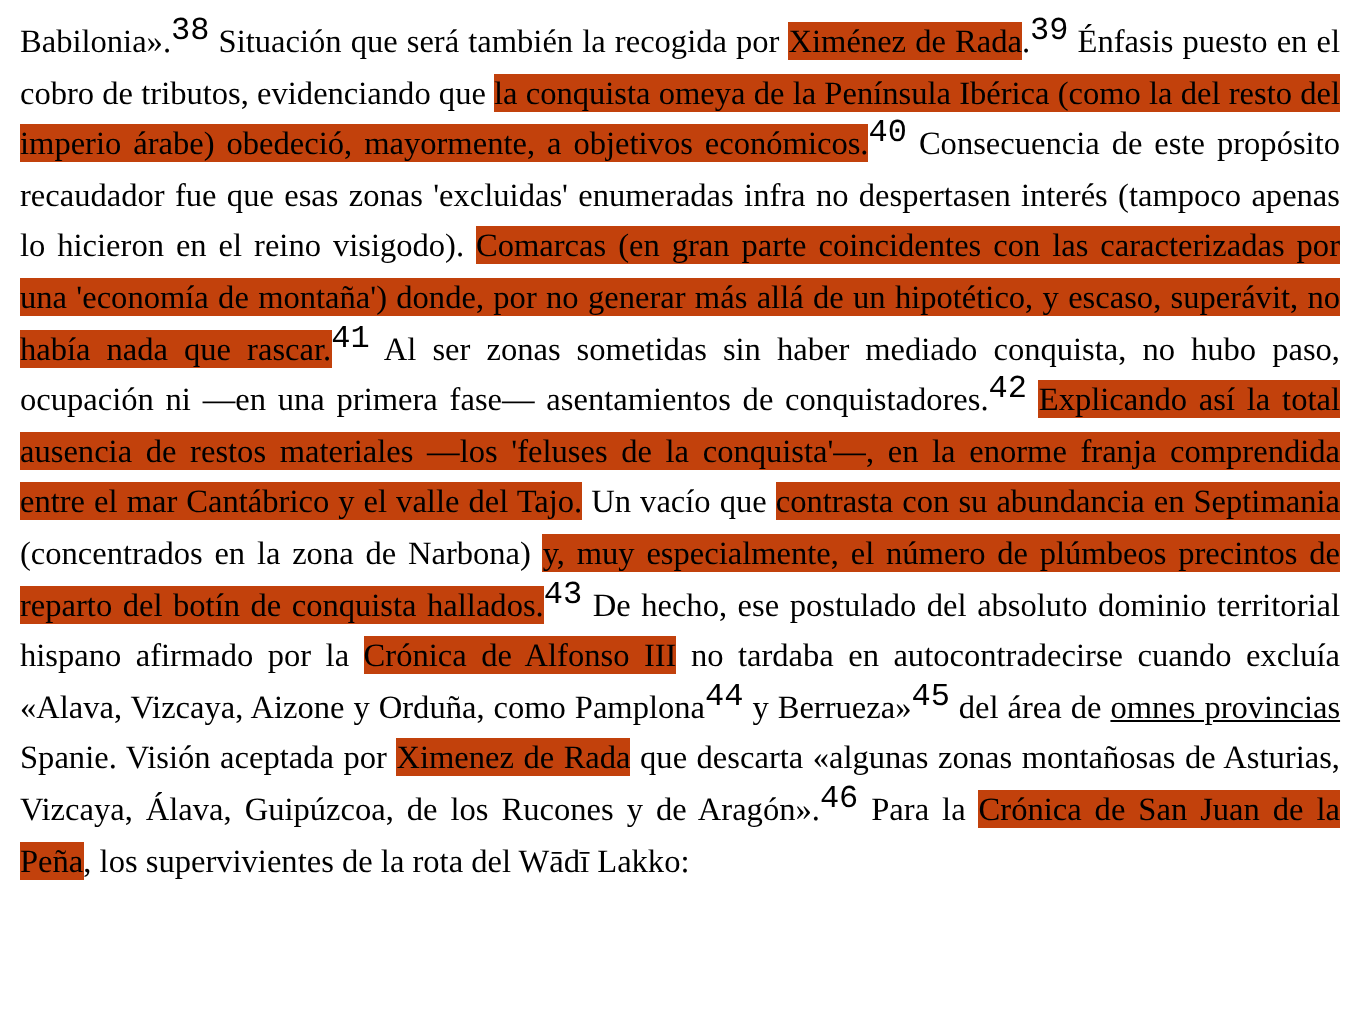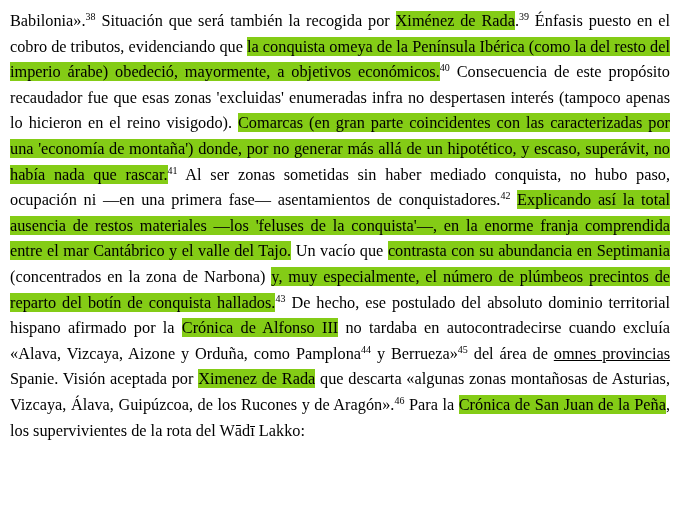--- a/index.html
+++ b/index.html
@@ -22,33 +22,34 @@
   }
   .para {
     margin: 0;
     font-size: 16.3px;
     line-height: 25.6px;
     text-align: justify;
     text-justify: inter-word;
     hyphens: none;
   }
   .hl {
-    background-color: #84cc16;
+    background-color: #c2410c;
     box-decoration-break: clone;
     -webkit-box-decoration-break: clone;
   }
   .it {
   }
   .ul {
     text-decoration: underline;
   }
   sup {
-    font-size: 10px;
+    font-size: 16px;
     line-height: 0;
     vertical-align: super;
+    font-family: Liberation Mono, monospace;
   }
 </style>
 </head>
 <body>
 
 <div class="page">
   <p class="para"><span>Babilonia».</span><sup>38</sup><span> Situación que será también la recogida por </span><span class="hl">Ximénez de Rada</span><span>.</span><sup>39</sup><span> Énfasis puesto en el cobro de tributos, evidenciando que </span><span class="hl">la conquista omeya de la Península Ibérica (como la del resto del imperio árabe) obedeció, mayormente, a objetivos económicos.</span><sup>40</sup><span> Consecuencia de este propósito recaudador fue que esas zonas 'excluidas' enumeradas </span><span class="it">infra</span><span> no despertasen interés (tampoco apenas lo hicieron en el reino visigodo). </span><span class="hl">Comarcas (en gran parte coincidentes con las caracterizadas por una 'economía de montaña') donde, por no generar más allá de un hipotético, y escaso, superávit, no había nada que rascar.</span><sup>41</sup><span> Al ser zonas sometidas sin haber mediado conquista, no hubo paso, ocupación ni —en una primera fase— asentamientos de conquistadores.</span><sup>42</sup><span> </span><span class="hl">Explicando así la total ausencia de restos materiales —los 'feluses de la conquista'—, en la enorme franja comprendida entre el mar Cantábrico y el valle del Tajo.</span><span> Un vacío que </span><span class="hl">contrasta con su abundancia en Septimania</span><span> (concentrados en la zona de Narbona) </span><span class="hl">y, muy especialmente, el número de plúmbeos precintos de reparto del botín de conquista hallados.</span><sup>43</sup><span> De hecho, ese postulado del absoluto dominio territorial hispano afirmado por la </span><span class="hl it">Crónica de Alfonso III</span><span> no tardaba en autocontradecirse cuando excluía «Alava, Vizcaya, Aizone y Orduña, como Pamplona</span><sup>44</sup><span> y Berrueza»</span><sup>45</sup><span> del área de </span><span class="it ul">omnes provincias</span><span class="it"> Spanie</span><span>. Visión aceptada por </span><span class="hl">Ximenez de Rada</span><span> que descarta «algunas zonas montañosas de Asturias, Vizcaya, Álava, Guipúzcoa, de los Rucones y de Aragón».</span><sup>46</sup><span> Para la </span><span class="hl it">Crónica de San Juan de la Peña</span><span>, los supervivientes de la rota del Wādī Lakko:</span></p>
 </div>
 
 </body></html>

